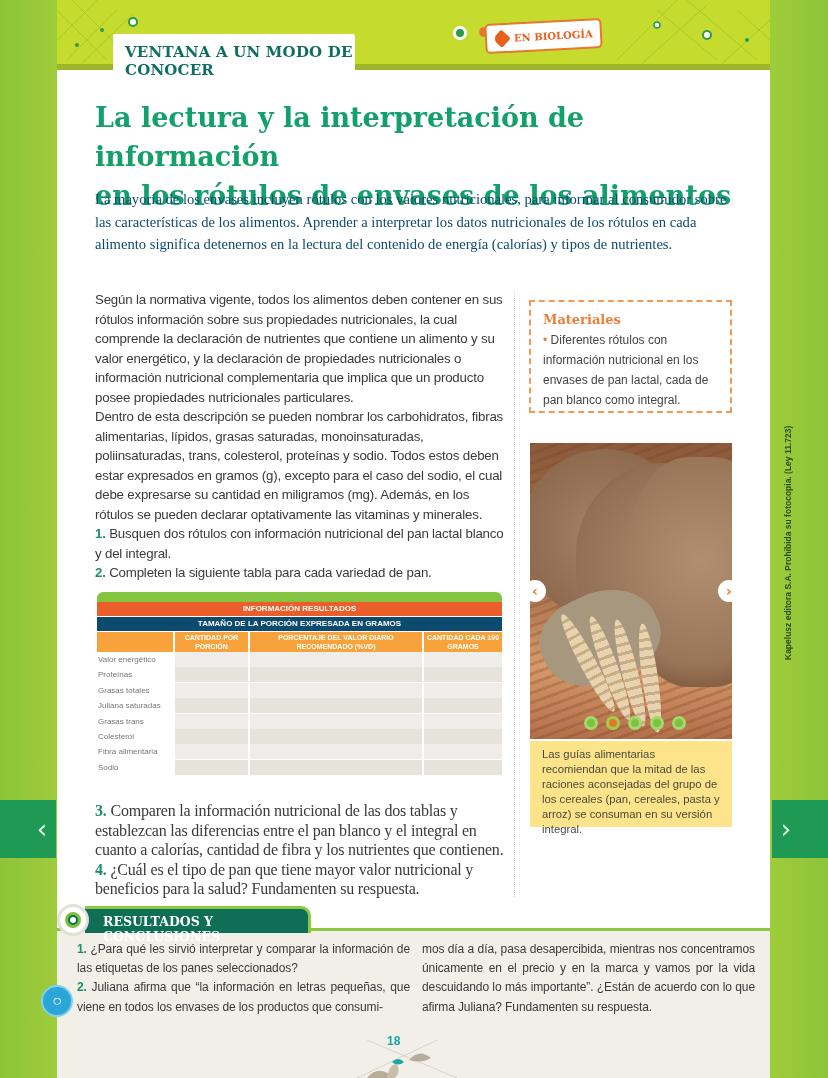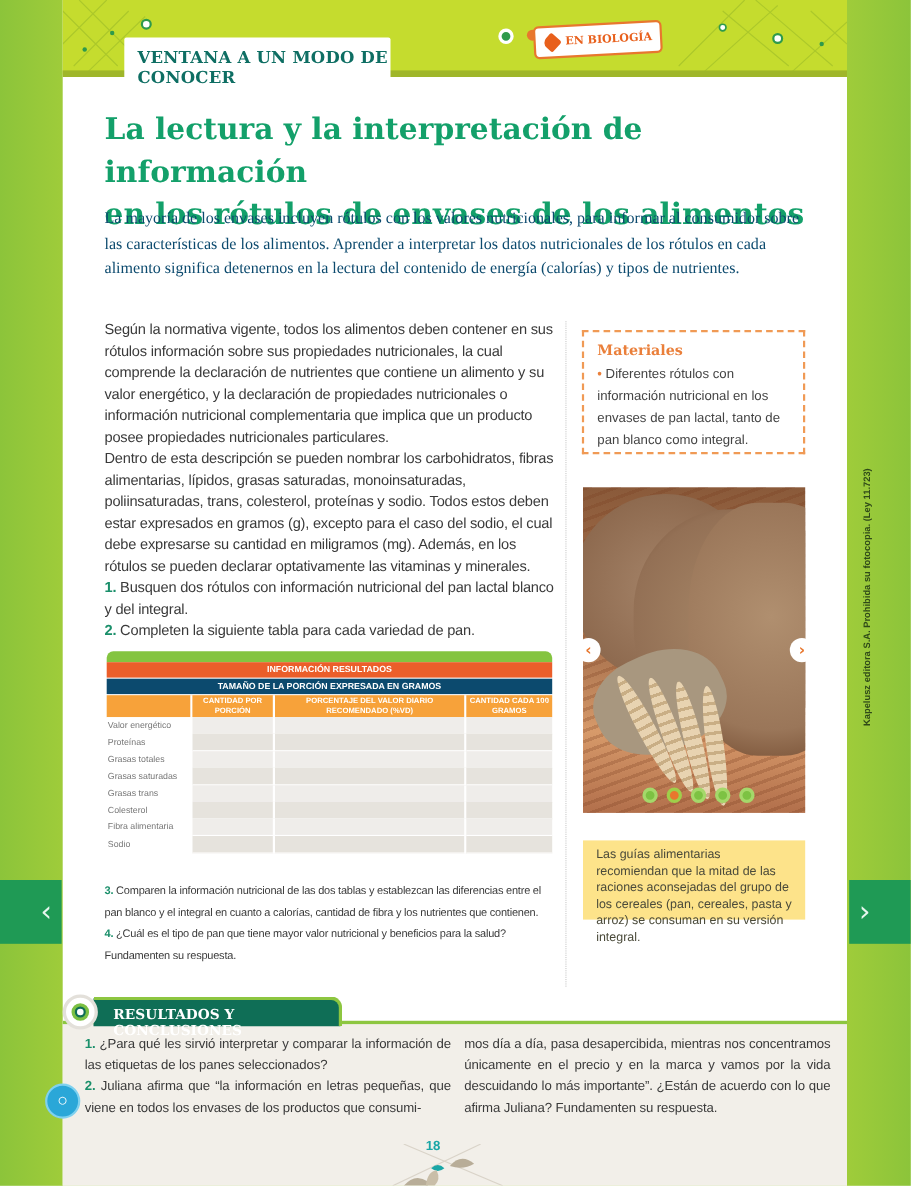--- a/index.html
+++ b/index.html
@@ -113,44 +113,44 @@
     display: flex; align-items: center; justify-content: center; cursor: pointer;
     font-family: "DejaVu Sans", sans-serif;
   }
   .carousel-btn.prev { left: 467px; }
   .carousel-btn.next { left: 661px; }
   .dots { position: absolute; left: 527px; top: 716px; display: flex; gap: 8px; }
   .dots span { width: 14px; height: 14px; border-radius: 50%; background: #7dc243; border: 3px solid #a5d86a; cursor: pointer; }
   .dots span.active { background: #e8772e; border-color: #9fcf4a; }
 
   .caption {
-    position: absolute; left: 473px; top: 741px; width: 202px; height: 72px;
+    position: absolute; left: 473px; top: 741px; width: 202px; height: 86px;
     background: #fde38a; padding: 6px 12px;
-    font-size: 11.3px; line-height: 15px; color: #4a4a3a; margin-top: 23px;
+    font-size: 11.3px; line-height: 15px; color: #4a4a3a;
   }
 
   .nut-table {
     position: absolute; left: 40px; top: 592px; width: 405px;
   }
   .nut-table .green-top { height: 10px; background: #84c440; border-radius: 6px 6px 0 0; }
   .nut-table .h1 { height: 14px; background: #eb5e2a; color: #fff; font-size: 8px; font-weight: bold; text-align: center; line-height: 14px; }
   .nut-table .h2 { height: 14px; background: #0c4a6e; color: #fff; font-size: 8px; font-weight: bold; text-align: center; line-height: 14px; margin-top: 1px; }
   .nut-table .h3 { display: grid; grid-template-columns: 78px 75px 174px 78px; height: 20px; margin-top: 1px; }
   .nut-table .h3 div { background: #f7a23a; color: #fff; font-size: 7px; font-weight: bold; text-align: center; line-height: 9px; padding-top: 1px; border-right: 2px solid #fff; }
   .nut-table .h3 div:last-child { border-right: none; }
   .nut-table .row { display: grid; grid-template-columns: 78px 75px 174px 78px; height: 15.4px; }
   .nut-table .row div { border-right: 2px solid #fff; border-bottom: 1px solid #fff; }
   .nut-table .row div:last-child { border-right: none; }
   .nut-table .row .lab { font-size: 8px; color: #777; line-height: 15px; padding-left: 1px; background: #fff; }
   .nut-table .row:nth-child(odd) .cell { background: #efedea; }
   .nut-table .row:nth-child(even) .cell { background: #e6e3dd; }
 
   .questions {
     position: absolute; left: 38px; top: 801px; width: 412px;
-    font-size: 10px; line-height: 19.5px; color: #3a3a3a; letter-spacing: -0.2px;
+    font-size: 16px; line-height: 19.5px; color: #3a3a3a; letter-spacing: -0.2px; font-family: Liberation Serif, serif;
   }
 
   .results-area {
     position: absolute; left: 0; top: 928px; width: 713px; height: 150px;
     background: #f2efe9; border-top: 3px solid #8dc640;
   }
   .results-tab {
     position: absolute; left: 28px; top: 906px; width: 226px; height: 27px;
     background: #0f6e56; border-radius: 0 10px 0 0; border-top: 3px solid #8dc640; border-right: 3px solid #8dc640;
   }
@@ -263,21 +263,21 @@
           <div class="cell"></div>
           <div class="cell"></div>
         </div>
       <div class="row">
           <div class="lab">Grasas totales</div>
           <div class="cell"></div>
           <div class="cell"></div>
           <div class="cell"></div>
         </div>
       <div class="row">
-          <div class="lab">Grasas saturadas</div>
+          <div class="lab">Juliana saturadas</div>
           <div class="cell"></div>
           <div class="cell"></div>
           <div class="cell"></div>
         </div>
       <div class="row">
           <div class="lab">Grasas trans</div>
           <div class="cell"></div>
           <div class="cell"></div>
           <div class="cell"></div>
         </div>
@@ -304,21 +304,21 @@
 
   <div class="questions">
     <p><span class="num">3.</span> <span>Comparen la información nutricional de las dos tablas y establezcan las diferencias entre el pan blanco y el integral en cuanto a calorías, cantidad de fibra y los nutrientes que contienen.</span></p>
     <p><span class="num">4.</span> <span>¿Cuál es el tipo de pan que tiene mayor valor nutricional y beneficios para la salud? Fundamenten su respuesta.</span></p>
   </div>
 
   <div class="vdivider"></div>
 
   <div class="materials">
     <h3>Materiales</h3>
-    <p><span class="bullet">•</span> <span>Diferentes rótulos con información nutricional en los envases de pan lactal, tanto de pan blanco como integral.</span></p>
+    <p><span class="bullet">•</span> <span>Diferentes rótulos con información nutricional en los envases de pan lactal, cada de pan blanco como integral.</span></p>
   </div>
 
   <div class="photo">
     <div class="bread1"></div>
     <div class="bread2"></div>
     <div class="bread3"></div>
     <div class="sack"></div>
     <div class="wheat" style="left:50px; top:165px; transform: rotate(-28deg);"></div>
     <div class="wheat" style="left:72px; top:170px; transform: rotate(-20deg);"></div>
     <div class="wheat" style="left:92px; top:175px; transform: rotate(-14deg);"></div>

